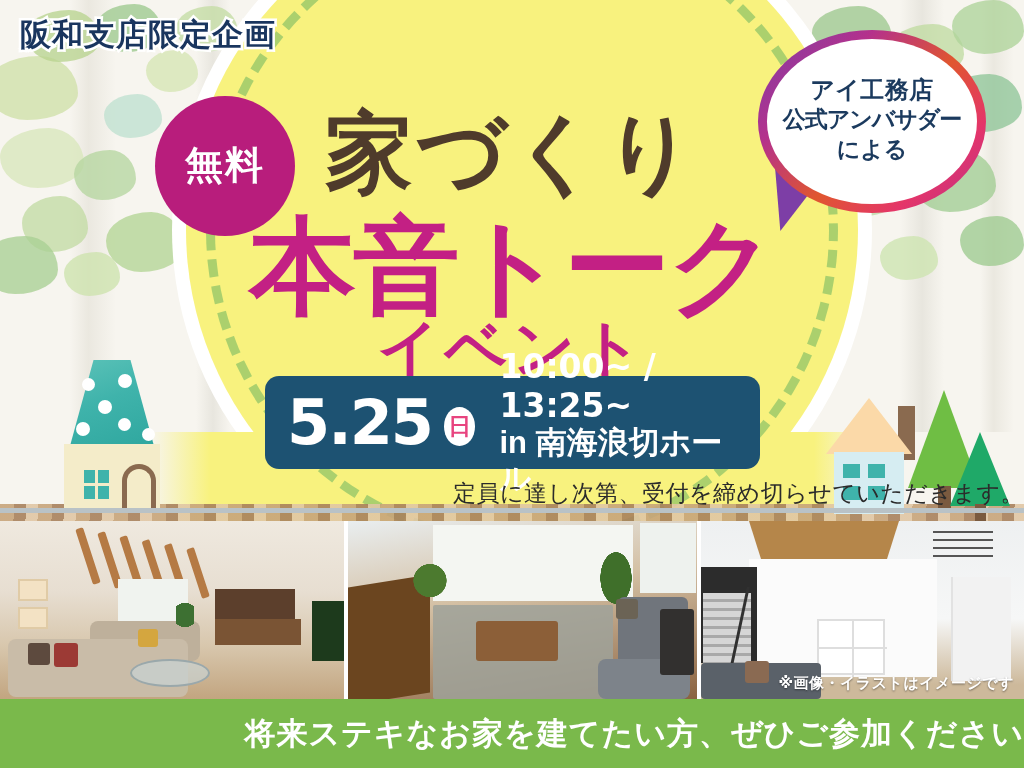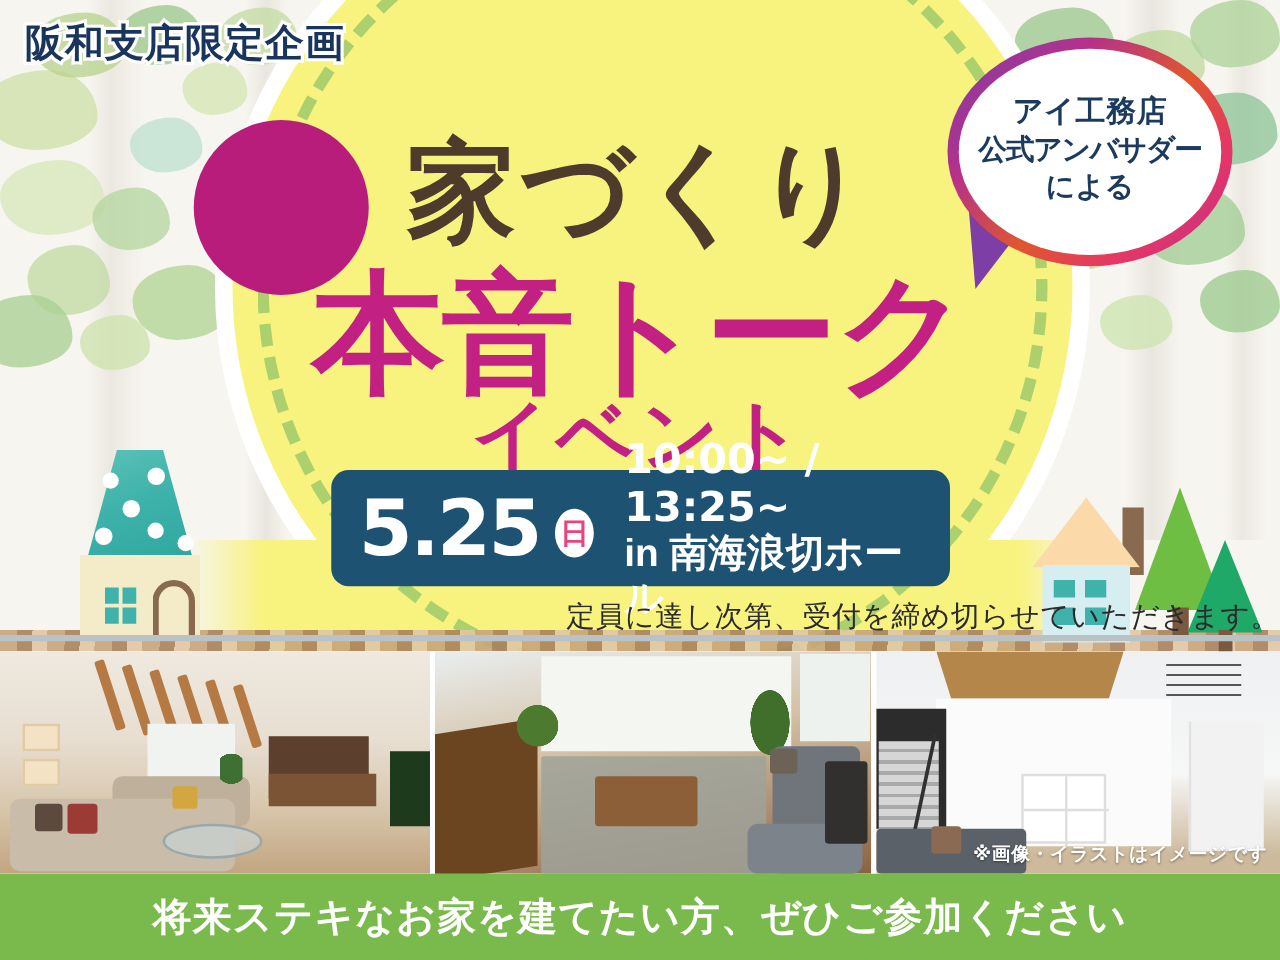--- a/index.html
+++ b/index.html
@@ -205,21 +205,21 @@
   .p3-sofa { position:absolute; left:0; top:142px; width:120px; height:36px; background:#5a6169; border-radius:4px; }
   .p3-door { position:absolute; left:250px; top:56px; width:60px; height:104px; background:#f2f2f2; border-left:2px solid #e2e2e2; }
   .disclaimer {
     position:absolute; right:10px; bottom:6px; color:#ffffff; font-size:15px; font-weight:bold;
     text-shadow:0 1px 2px rgba(0,0,0,.45); white-space:nowrap; letter-spacing:.5px;
   }
 
   
   .footer {
     position:absolute; left:0; top:699px; width:1024px; height:69px;
-    background:#7ab94b; display:flex; align-items:center; justify-content:center;
+    background:#7ab94b; display:flex; align-items:center; justify-content:flex-end;
   }
   .footer-text { color:#ffffff; font-size:31px; font-weight:bold; letter-spacing:1px; }
 </style>
 </head>
 <body>
 
 <div id="poster">
 
   <div class="hero">
 
@@ -306,20 +306,21 @@
     <div class="ground-strip"></div>
     <div class="ground-line"></div>
 
     <div class="title-ie">家づくり</div>
     <div class="title-honne">本音トーク</div>
     <div class="title-event">イベント</div>
 
     <div class="limited">阪和支店限定企画</div>
 
     <div class="free-badge">
+      <span>無料</span>
     </div>
 
     <div class="bubble-wrap">
       <div class="bubble-tail"></div>
       <div class="bubble">
         <div class="bubble-inner">
           <div class="bubble-l1">アイ工務店</div>
           <div class="bubble-l2">公式アンバサダー</div>
           <div class="bubble-l3">による</div>
         </div>

